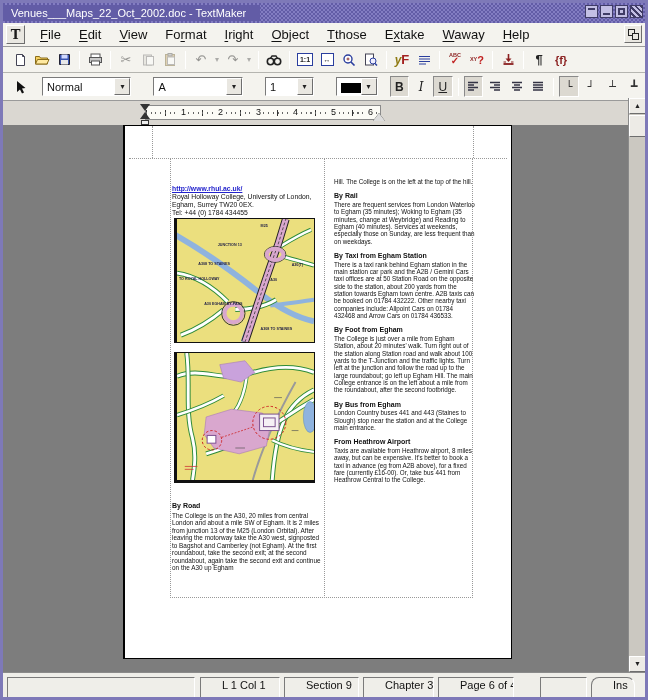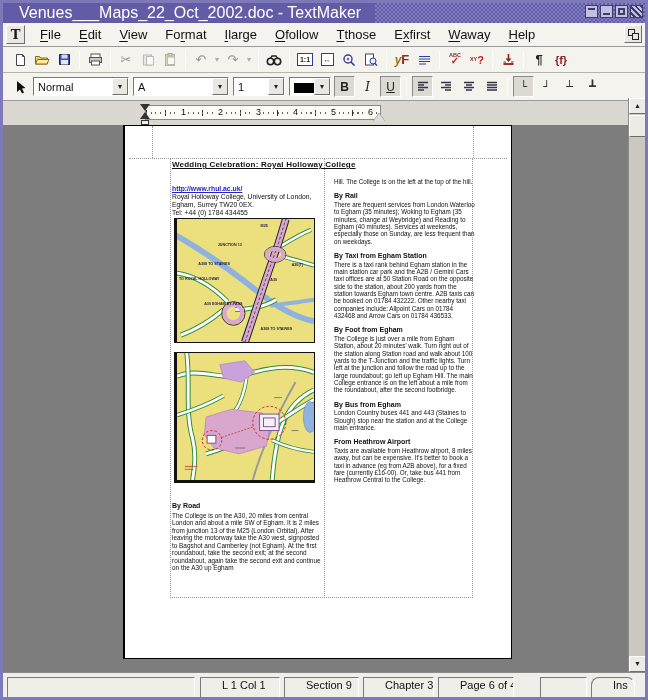--- a/index.html
+++ b/index.html
@@ -9,21 +9,21 @@
             outline:1px solid #3a3660; background:#EFEEE9; overflow:hidden; }
   .content { position:relative; width:642px; height:694px; }
 
   
   .titlebar { position:absolute; left:0; top:0; right:0; height:20px;
     background-image:
       linear-gradient(45deg,#837dc2 25%,transparent 25%,transparent 75%,#837dc2 75%),
       linear-gradient(45deg,#837dc2 25%,#625ca6 25%,#625ca6 75%,#837dc2 75%);
     background-size:4px 4px; background-position:0 0,2px 2px;
     display:flex; align-items:center; }
-  .title-text { background:#625ca6; color:#fff; font-size:16px; padding:2px 14px 2px 16px;
+  .title-text { background:#625ca6; color:#fff; font-size:11px; padding:2px 14px 2px 8px;
     white-space:nowrap; }
   .winbtns { position:absolute; right:2px; top:2px; display:flex; gap:2px; }
   .wbtn { width:13px; height:13px; background:#c3bfe4; border:1px solid #403c66;
     position:relative; }
   .wbtn i { position:absolute; background:#403c66; }
   .wbtn.shade i { left:2px; right:2px; top:2px; height:2px; }
   .wbtn.min i { left:2px; right:2px; bottom:2px; height:2px; }
   .wbtn.max i { left:2px; right:2px; top:2px; bottom:2px; background:transparent; border:2px solid #403c66; }
   .wbtn.close { background:repeating-linear-gradient(45deg,#c3bfe4 0 2px,#403c66 2px 4px); }
 
@@ -56,21 +56,21 @@
     color:#222; padding:2px 2px; line-height:1; }
   .yf-y { color:#8f7a12; font-style:italic; font-weight:bold; font-size:12px; }
   .yf-f { color:#a32020; font-weight:bold; font-size:13px; }
   .abc-wrap { display:flex; flex-direction:column; align-items:center; line-height:1; }
   .abc-top { font-size:5.5px; font-weight:bold; color:#8a1f1f; letter-spacing:0; }
   .abc-chk { font-size:10px; color:#c02020; margin-top:-2px; font-weight:bold; }
   .xy-q { font-size:11px; color:#c02020; font-weight:bold; }
   .pilcrow { font-size:13px; font-weight:bold; color:#222; }
   .formula { font-size:11px; font-weight:bold; color:#8a1f1f; }
   .combo { display:flex; align-items:center; background:#fff; border:1px solid;
-    border-color:#7a7a7a #fff #fff #7a7a7a; height:19px; margin:0 2px; }
+    border-color:#7a7a7a #fff #fff #7a7a7a; height:19px; margin:0 11px; }
   .combo .val { font-size:11px; padding:0 4px; color:#111; flex:1; white-space:nowrap; overflow:hidden;}
   .combo .dd { width:16px; height:17px; background:#E9E7E1; border:1px solid;
     border-color:#fff #6e6e6e #6e6e6e #fff; font-size:8px; color:#222; text-align:center; line-height:15px; }
   .fbtn { width:21px; height:21px; border:1px solid transparent; display:flex; align-items:center;
     justify-content:center; font-size:12px; color:#222; margin:0 1px; }
   .fbtn.pressed { background:#DCD9D1; border-color:#8a8a8a #fff #fff #8a8a8a; }
   .bold-b { font-weight:bold; }
   .ital-i { font-style:italic; font-family:"DejaVu Serif",serif; }
   .und-u { text-decoration:underline; }
   .tabglyph { font-family:"DejaVu Sans Mono",monospace; font-size:11px; color:#333; }
@@ -158,24 +158,24 @@
       <span class="wbtn close"></span>
     </span>
   </div>
 
   <div class="menubar">
     <span class="appbtn">T</span>
     <span class="mitem"><i></i><u>F</u><i>ile</i></span>
     <span class="mitem"><i></i><u>E</u><i>dit</i></span>
     <span class="mitem"><i></i><u>V</u><i>iew</i></span>
     <span class="mitem"><i>Fo</i><u>r</u><i>mat</i></span>
-    <span class="mitem"><i></i><u>I</u><i>large</i></span>
-    <span class="mitem"><i></i><u>O</u><i>follow</i></span>
+    <span class="mitem"><i></i><u>I</u><i>right</i></span>
+    <span class="mitem"><i></i><u>O</u><i>bject</i></span>
     <span class="mitem"><i></i><u>T</u><i>those</i></span>
-    <span class="mitem"><i>E</i><u>x</u><i>first</i></span>
+    <span class="mitem"><i>E</i><u>x</u><i>take</i></span>
     <span class="mitem"><i></i><u>W</u><i>away</i></span>
     <span class="mitem"><i></i><u>H</u><i>elp</i></span>
     <span class="docbtn">
           <b></b>
           <b></b>
         </span>
   </div>
 
   <div class="toolbar1">
     <span class="tbtn">
@@ -376,21 +376,20 @@
     <div class="page">
 
       <div class="guide gh" style="left:4px; right:4px; top:32px;"></div>
       <div class="guide gv" style="left:27px; top:0; height:32px;"></div>
       <div class="guide gv" style="left:348px; top:0; height:32px;"></div>
       <div class="guide gv" style="left:45px; top:32px; height:440px;"></div>
       <div class="guide gv" style="left:199px; top:32px; height:440px;"></div>
       <div class="guide gv" style="left:347px; top:32px; height:440px;"></div>
       <div class="guide gh" style="left:45px; width:303px; top:471px;"></div>
 
-      <div class="doc-heading">Wedding Celebration: Royal Holloway College</div>
 
       <a class="doc-link">http://www.rhul.ac.uk/</a>
       <div class="doc-address">Royal Holloway College, University of London, Egham, Surrey TW20 0EX.</div>
       <div class="doc-tel">Tel: +44 (0) 1784 434455</div>
 
       <svg class="map1" viewBox="0 0 141 125" preserveAspectRatio="none">
         <rect x="0" y="0" width="141" height="125" fill="#EBDF7E"></rect>
         <path d="M-2,16 C30,34 58,54 86,76 C104,90 122,100 141,104" fill="none" stroke="#8FB3DE" stroke-width="6"></path>
         <path d="M86,76 C82,92 74,106 68,125" fill="none" stroke="#8FB3DE" stroke-width="5"></path>
         <path d="M96,88 C112,86 128,84 141,82" fill="none" stroke="#8FB3DE" stroke-width="4"></path>

